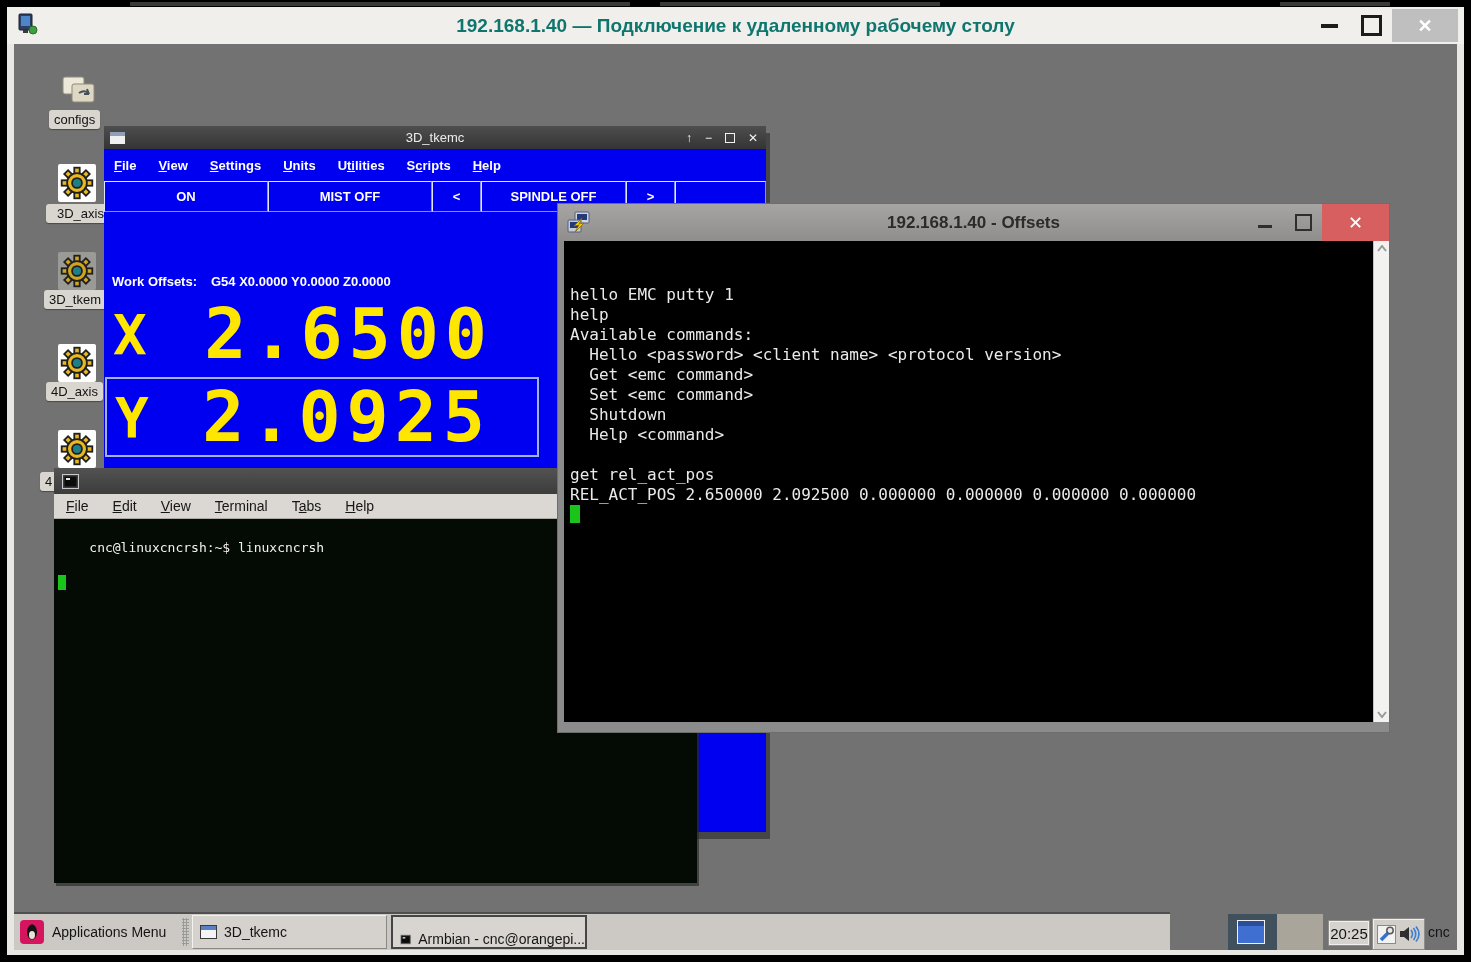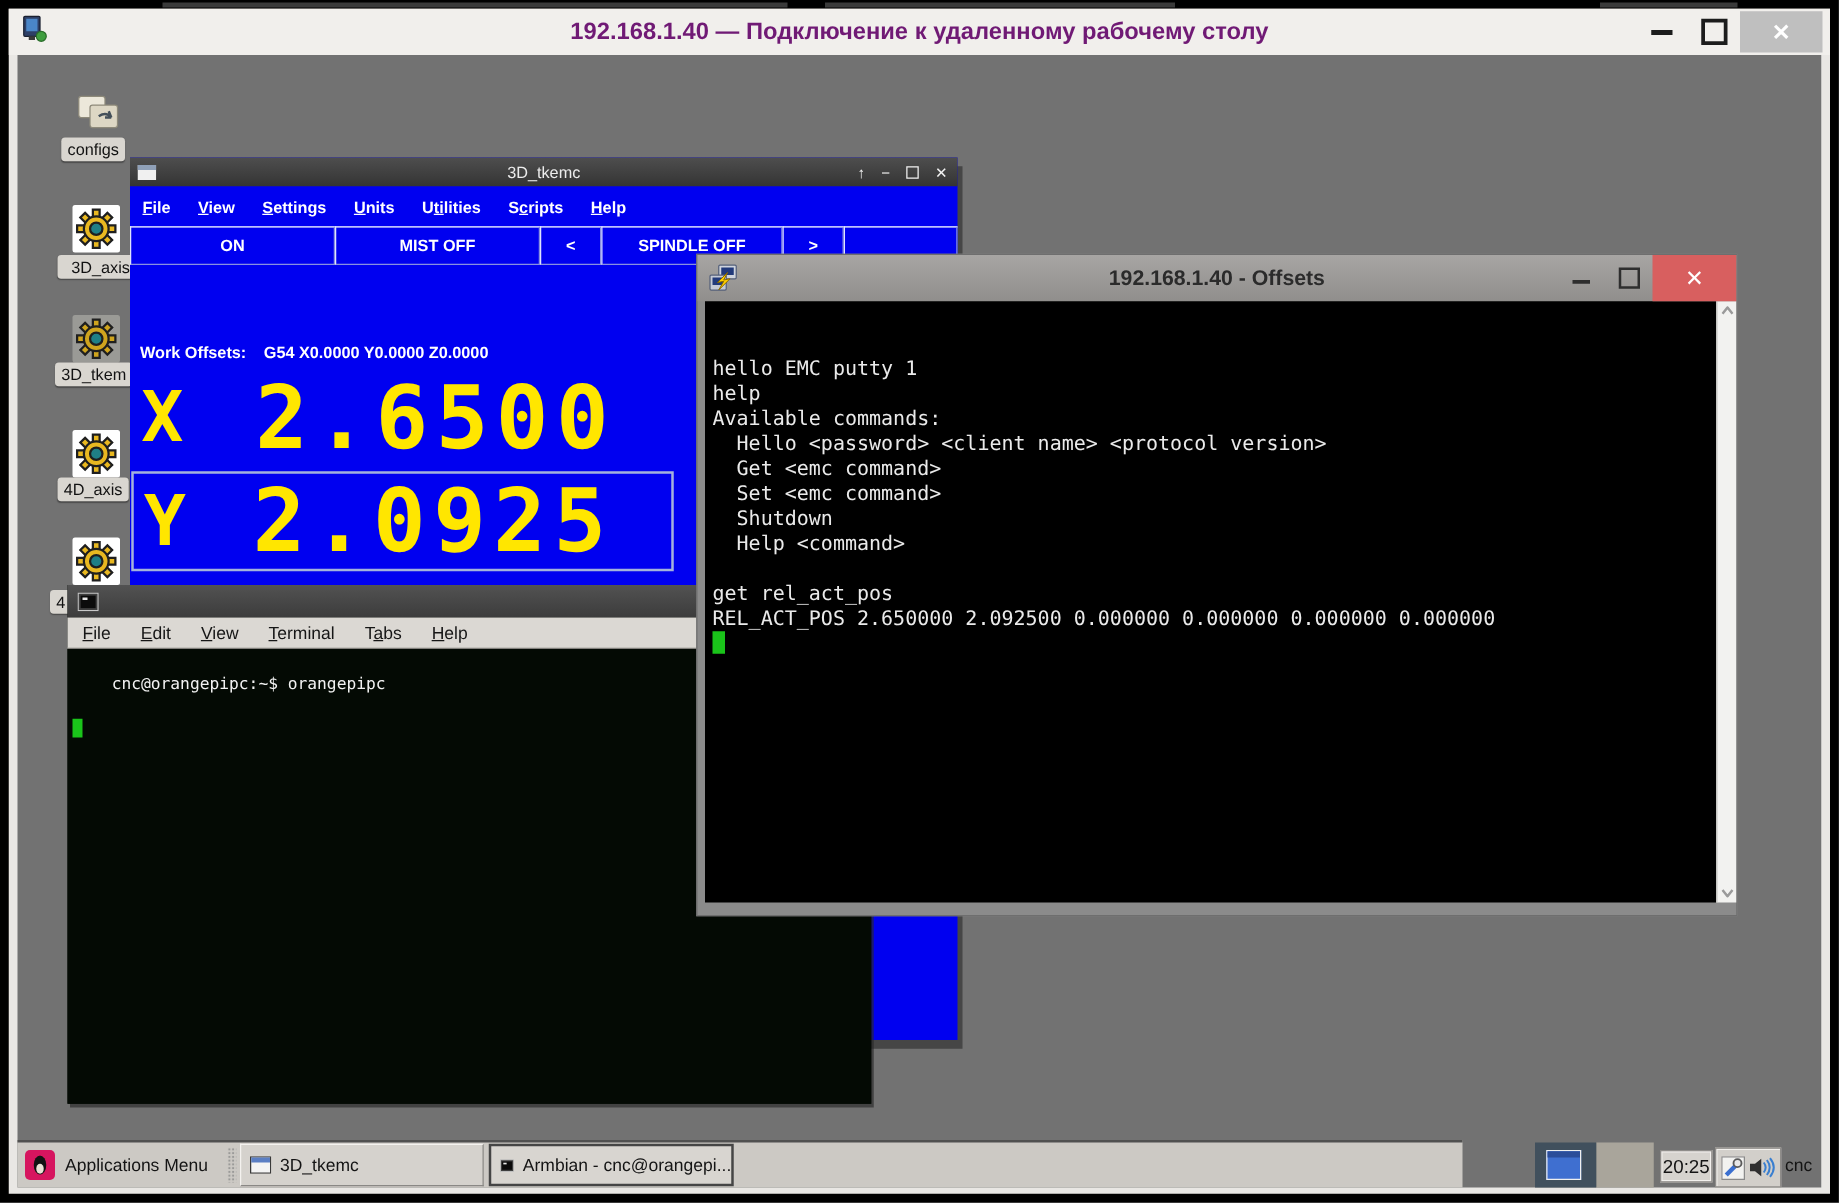--- a/index.html
+++ b/index.html
@@ -4,21 +4,21 @@
 <style>
   html,body{margin:0;padding:0;}
   body{width:1471px;height:962px;position:relative;overflow:hidden;background:#000;
        font-family:"Liberation Sans",sans-serif;}
 
   
   .top-glitch{position:absolute;top:2px;height:4px;background:#6a6a6a;opacity:.55;z-index:11;}
   .rdp-frame{position:absolute;inset:7px;background:#e9e7e4;z-index:0;}
   .rdp-titlebar{position:absolute;left:7px;top:7px;width:1457px;height:37px;background:#f1efec;
                 z-index:10;display:flex;align-items:center;}
-  .rdp-title{position:absolute;left:0;right:0;text-align:center;font-size:19px;font-weight:bold;color:#701a75;}
+  .rdp-title{position:absolute;left:0;right:0;text-align:center;font-size:19px;font-weight:bold;color:#0f766e;}
   .rdp-icon{margin-left:10px;z-index:2;}
   .rdp-controls{position:absolute;right:6px;top:0;height:37px;display:flex;align-items:center;z-index:2;}
   .rdp-min{width:42px;height:31px;display:flex;align-items:center;justify-content:center;}
   .rdp-min i{display:block;width:17px;height:4px;background:#1c1c1c;}
   .rdp-max{width:42px;height:31px;display:flex;align-items:center;justify-content:center;}
   .rdp-max i{display:block;width:15px;height:15px;border:3px solid #1c1c1c;}
   .rdp-close{width:66px;height:33px;background:#bfbfbf;color:#fff;font-size:18px;font-weight:bold;
              display:flex;align-items:center;justify-content:center;}
 
   
@@ -100,21 +100,21 @@
   
   .taskbar{position:absolute;left:14px;top:912px;width:1156px;height:38px;background:#ccc9c4;
            border-top:2px solid #505050;z-index:6;box-sizing:border-box;}
   .tb-apps{position:absolute;left:2px;top:1px;height:34px;width:164px;display:flex;align-items:center;
            gap:7px;padding-left:3px;font-size:14px;color:#141414;}
   .tb-sep{position:absolute;left:168px;top:4px;bottom:4px;width:7px;
           background-image:radial-gradient(#9a9a98 1px,transparent 1.2px);background-size:3px 3px;}
   .tb-task{position:absolute;top:1px;height:34px;display:flex;align-items:center;gap:7px;
            padding-left:7px;font-size:14px;color:#141414;background:#d5d2cd;box-sizing:border-box;
            border:1px solid;border-color:#f4f2ef #8a8885 #8a8885 #f4f2ef;white-space:nowrap;overflow:hidden;}
-  .tb-task.pressed{border:2px solid #454545;background:#d8d5d0;}
+  .tb-task.pressed{border:2px solid #454545;background:#d8d5d0;align-items:flex-end;}
   .task1{left:178px;width:195px;}
   .task2{left:377px;width:196px;}
   .pager{position:absolute;left:1214px;top:0;height:36px;display:flex;}
   .pg1{width:49px;background:#41505d;position:relative;}
   .pg1 .mini{position:absolute;left:9px;top:6px;width:26px;height:22px;background:#3f6fd0;
              border:1px solid #f0f0f0;}
   .pg1 .mini i{display:block;height:5px;background:#2b4d9a;}
   .pg2{width:46px;background:#a9a59b;}
   .tb-clock{position:absolute;left:1314px;top:6px;width:40px;height:24px;background:#d6d3ce;
             border:1px solid #8f8d8a;box-shadow:inset 0 0 0 1px #f2f0ed;display:flex;
@@ -296,21 +296,21 @@
   </div>
   <div class="ar-menubar">
       <span class="mi"><span class="ul">F</span>ile</span>
       <span class="mi"><span class="ul">E</span>dit</span>
       <span class="mi"><span class="ul">V</span>iew</span>
       <span class="mi"><span class="ul">T</span>erminal</span>
       <span class="mi">T<span class="ul">a</span>bs</span>
       <span class="mi"><span class="ul">H</span>elp</span>
     </div>
   <div class="ar-screen">
-    <span>cnc@orangepipc:~$ orangepipc</span>
+    <span>cnc@linuxcncrsh:~$ linuxcncrsh</span>
     <span class="cursor" style="width:8px;height:15px;margin-top:2px;"></span>
   </div>
 </div>
 
 <div class="win putty">
   <div class="pt-titlebar">
     <span style="margin-left:8px;line-height:0;z-index:2;">
       <svg width="26" height="26" viewBox="0 0 26 26">
         <rect x="9" y="2" width="14" height="11" rx="1" fill="#cfd4dd" stroke="#55607a"></rect>
         <rect x="11" y="4" width="10" height="6" fill="#223a7a"></rect>

